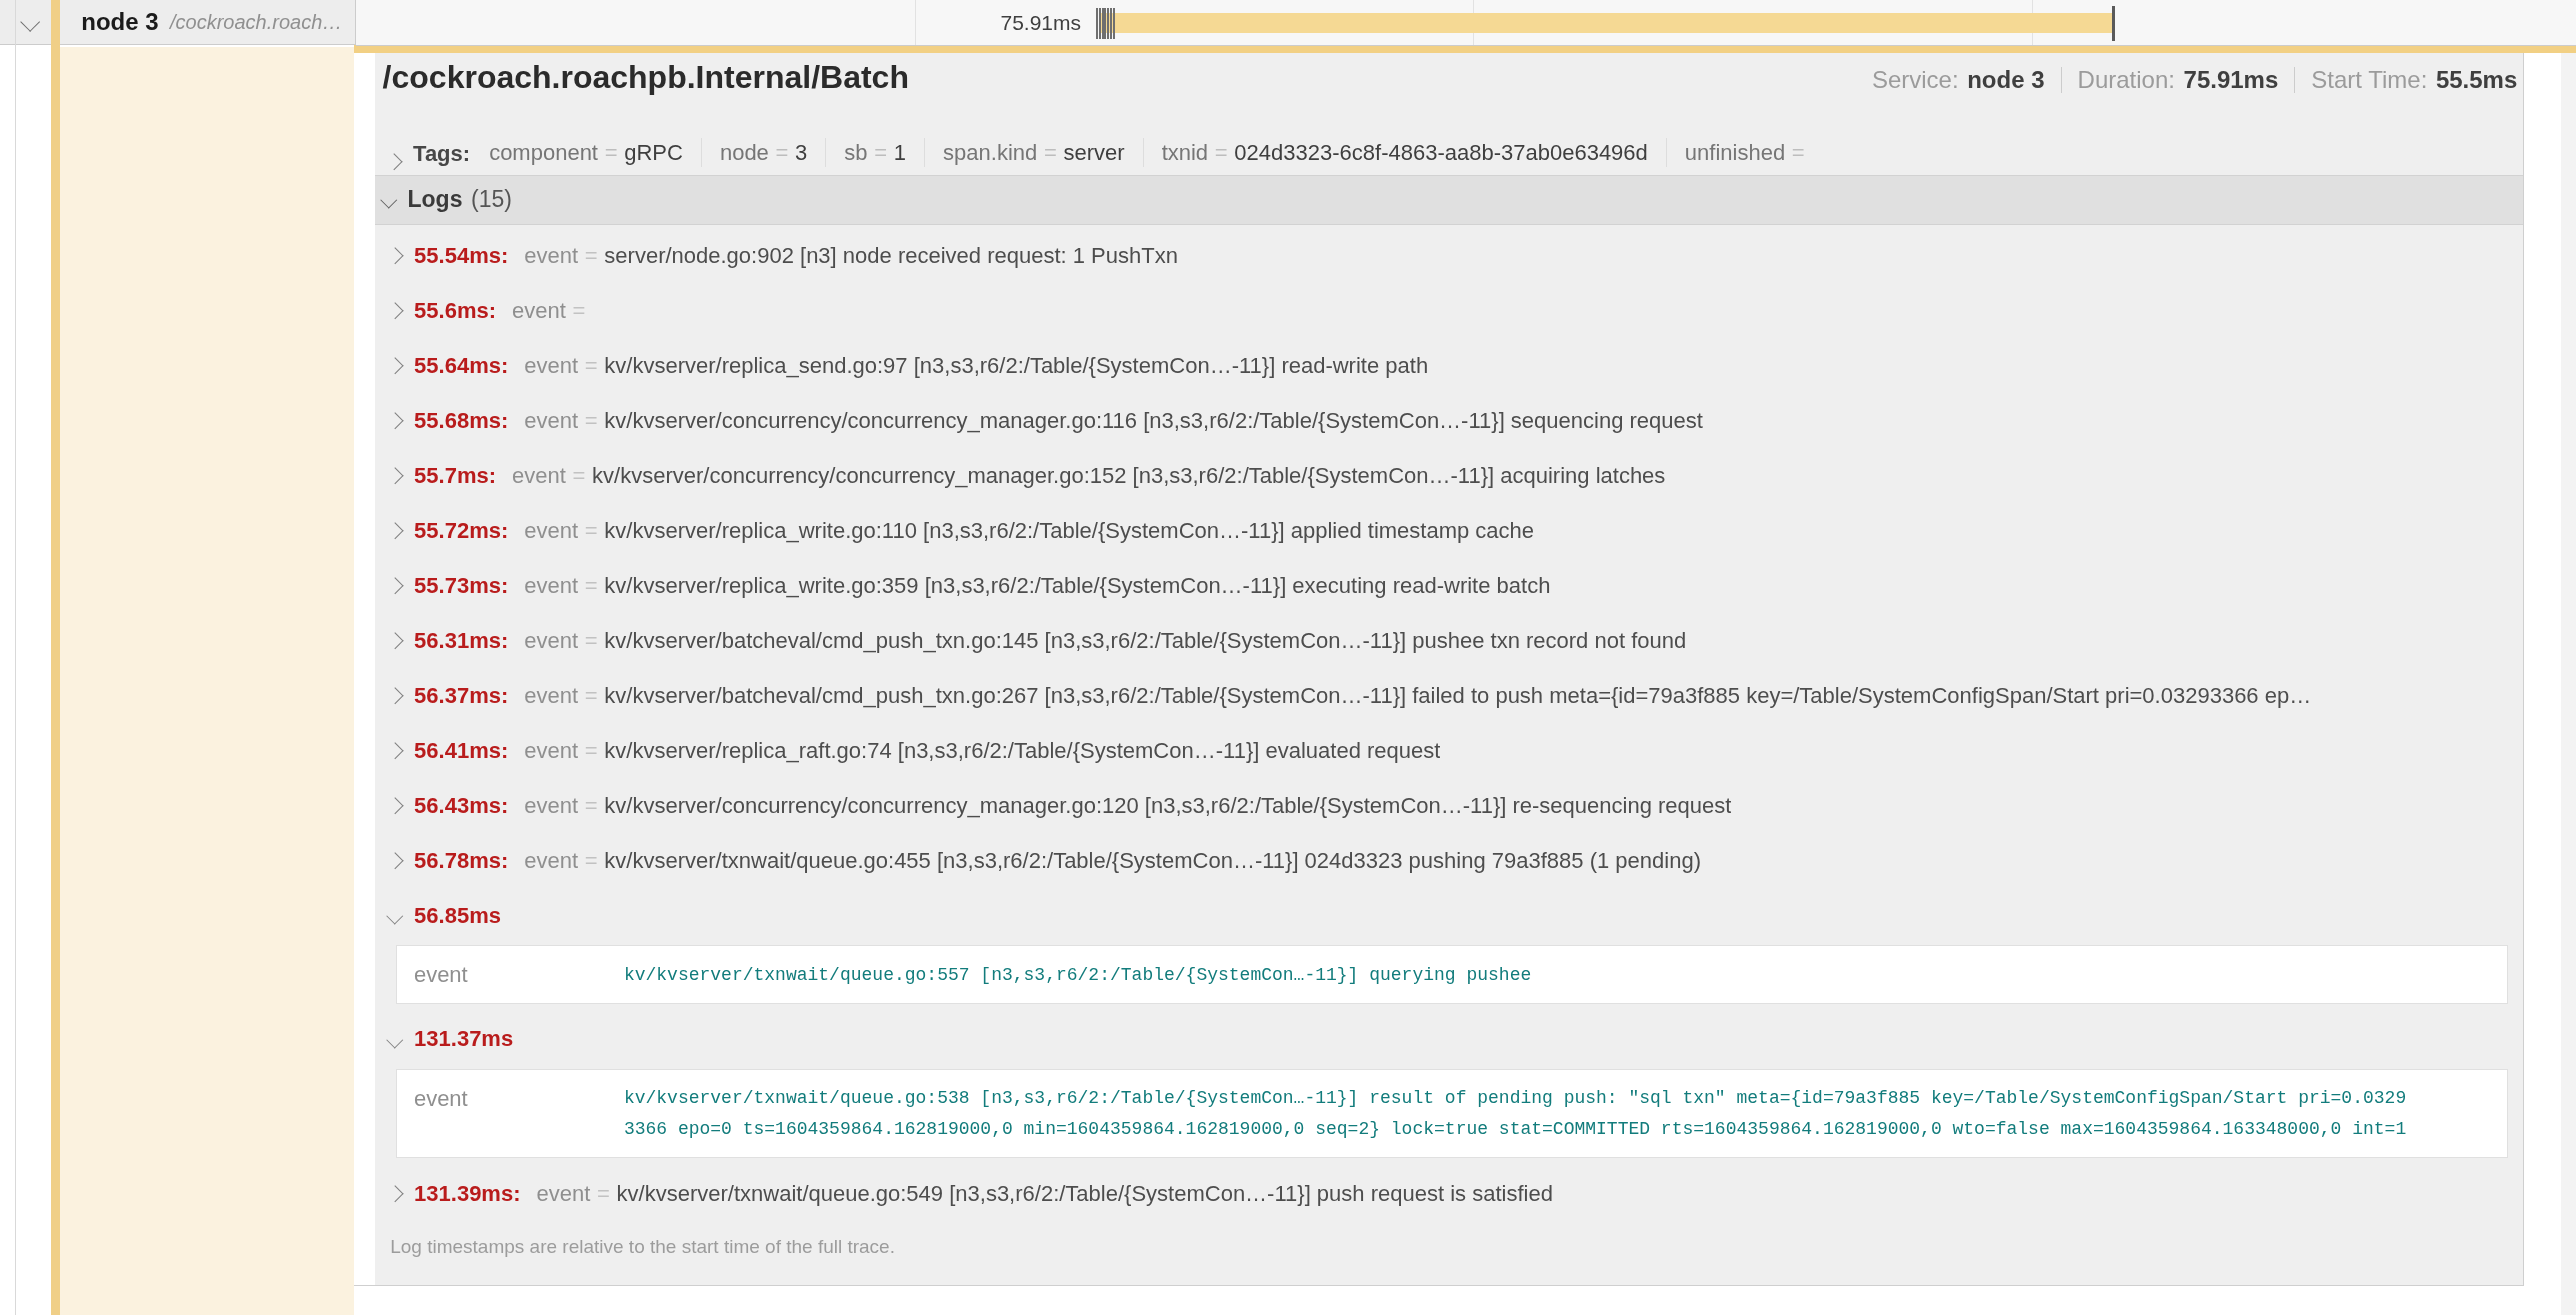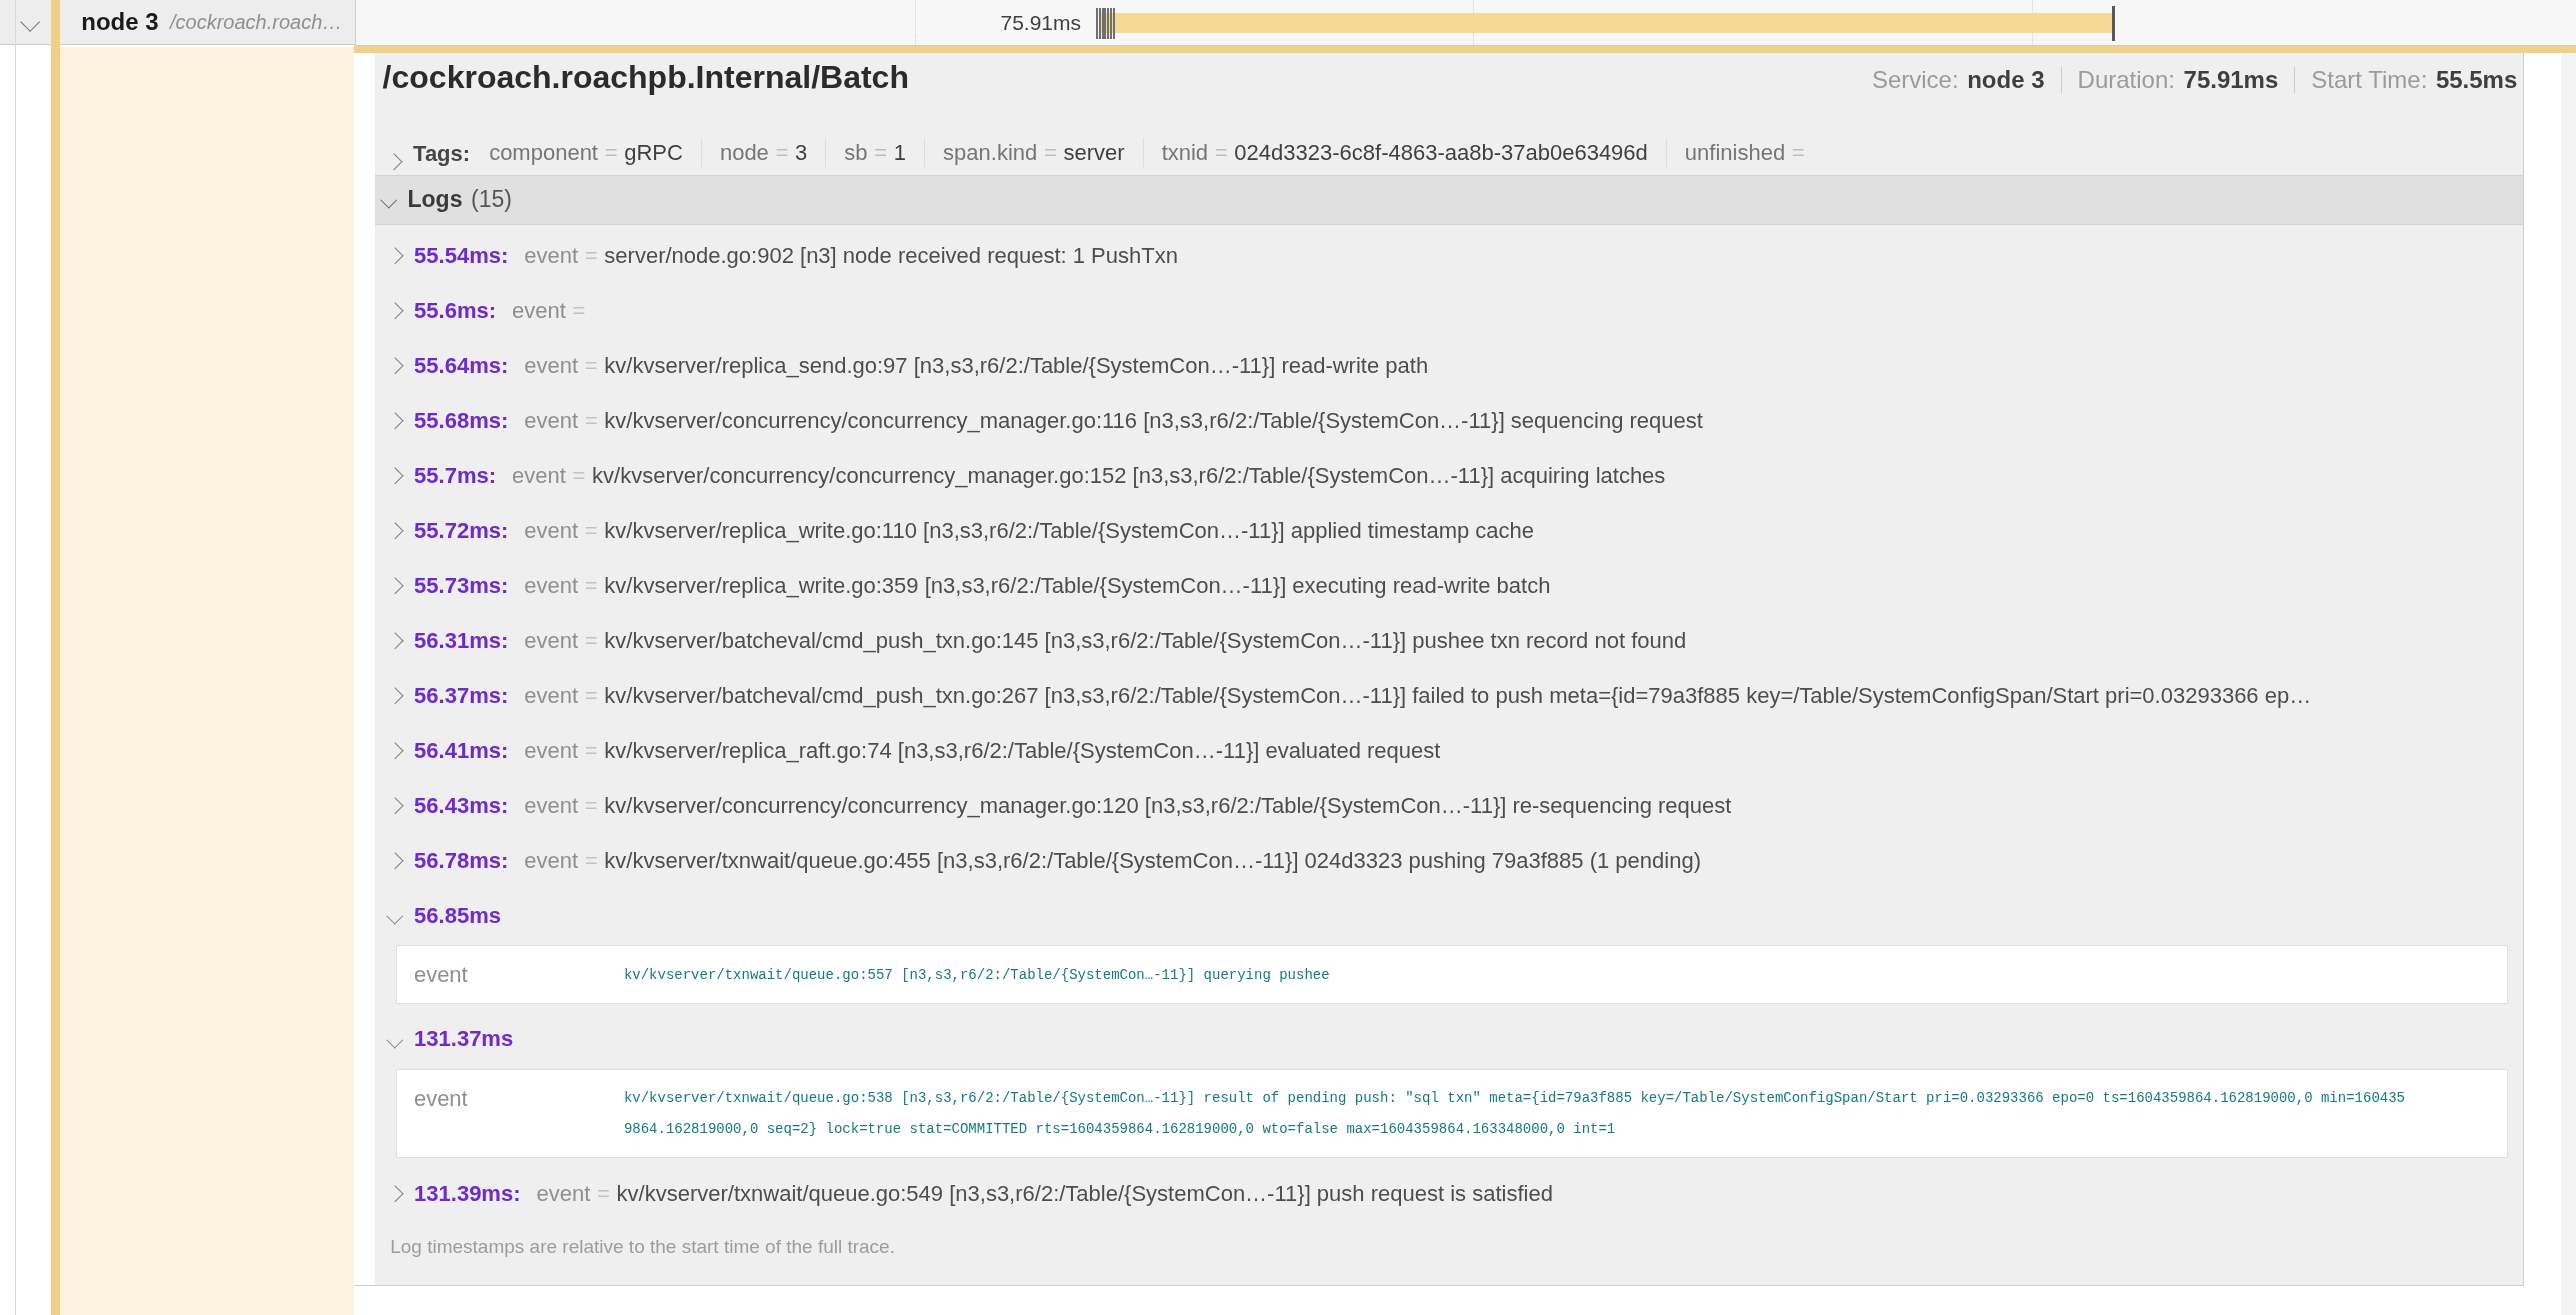--- a/index.html
+++ b/index.html
@@ -59,29 +59,29 @@
   .logs-band{margin:7.6px 0 0 -7.6px;height:50px;background:#e0e0e0;border-top:1px solid #d2d2d2;
              border-bottom:1px solid #d2d2d2;display:flex;align-items:center;padding-left:2px;
              box-sizing:border-box;cursor:pointer;}
   .logs-band .chev{margin:0 13.3px 0 5.7px;border-color:#5e5e5e;}
   .logs-title{font-size:23px;font-weight:bold;color:#3a3a3a;}
   .logs-count{font-size:23px;color:#555555;margin-left:8.6px;}
 
   .log-list{padding:3.8px 15.3px 0 3.8px;}
   .log-row{height:55px;display:flex;align-items:center;font-size:22px;white-space:nowrap;overflow:hidden;cursor:pointer;}
   .log-row .chev{margin-left:2.9px;}
-  .lt{font-weight:bold;color:#6d28d9;margin-left:13.3px;}
+  .lt{font-weight:bold;color:#b91c1c;margin-left:13.3px;}
   .lk{color:#8f8f8f;margin-left:16px;}
   .le{color:#c2c2c2;margin:0 6.7px;}
   .lm{color:#4d4d4d;overflow:hidden;text-overflow:ellipsis;flex:0 1 auto;}
 
   .log-box{background:#ffffff;border:1px solid #e0e0e0;margin:1.9px 0 7.6px 9.5px;padding:13.3px 17px;
            display:flex;align-items:flex-start;}
   .f-label{width:210px;flex:none;font-size:22px;color:#8f8f8f;padding-top:2.9px;}
-  .f-value{font-family:"Liberation Mono",monospace;font-size:14px;line-height:30.5px;color:#127c7c;
+  .f-value{font-family:"Liberation Mono",monospace;font-size:18px;line-height:30.5px;color:#127c7c;
            width:1783px;max-width:1783px;white-space:pre-wrap;word-break:break-all;}
 
   .logs-footer{margin-top:15.3px;padding-left:7.6px;font-size:19px;color:#9c9c9c;}
 
   .scroll-strip{position:absolute;left:2561px;top:52px;width:15.3px;height:1263px;background:#f3f3f3;z-index:0;}
 </style>
 </head>
 <body>
 
 <div class="app">

